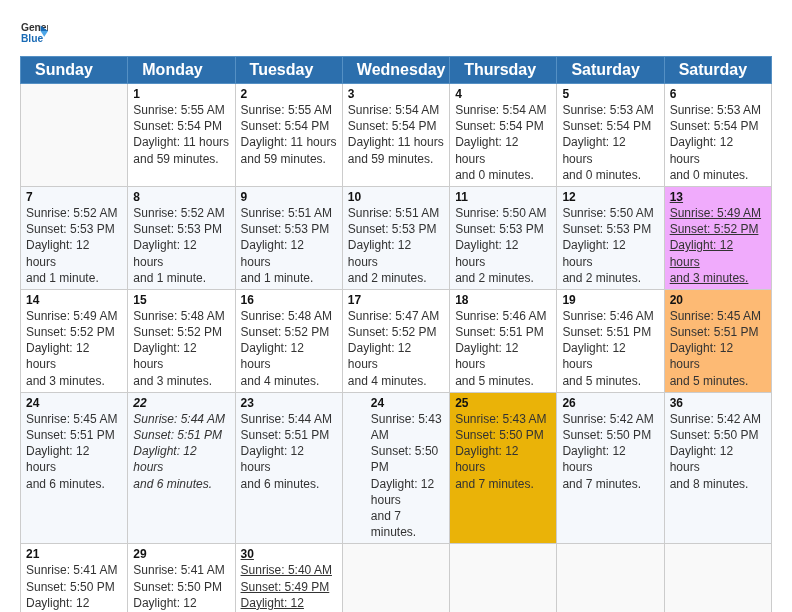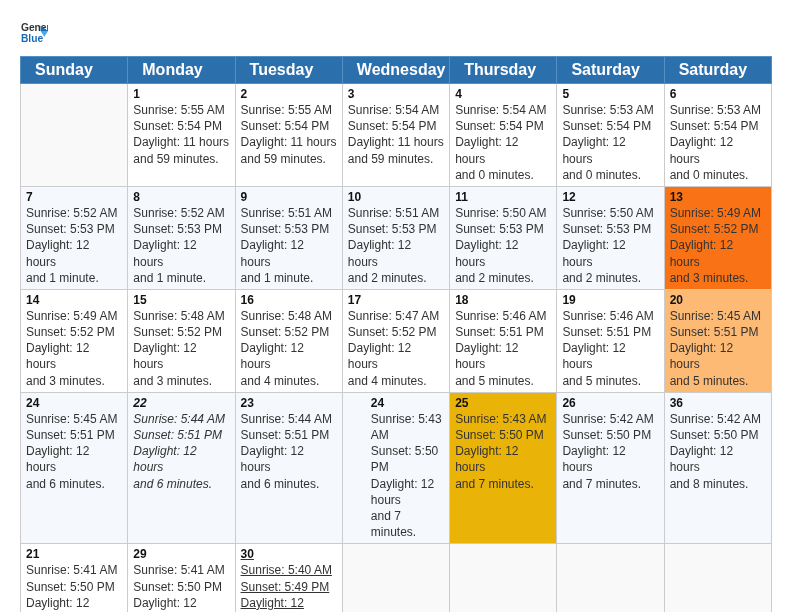--- a/index.html
+++ b/index.html
@@ -205,21 +205,21 @@
 Daylight: 12 hours
 and 2 minutes.</div>
           </td>
           <td style="background: rgb(245, 248, 252);">
             <span class="day-num">12</span>
             <div class="cell-info" style="white-space: pre-line;">Sunrise: 5:50 AM
 Sunset: 5:53 PM
 Daylight: 12 hours
 and 2 minutes.</div>
           </td>
-          <td style="background: #f97316;">
+          <td style="background: #f0abfc; text-decoration: underline;">
             <span class="day-num">13</span>
             <div class="cell-info" style="white-space: pre-line;">Sunrise: 5:49 AM
 Sunset: 5:52 PM
 Daylight: 12 hours
 and 3 minutes.</div>
           </td>
         </tr>
         <tr>
           <td style="background: rgb(255, 255, 255);">
             <span class="day-num">14</span>

